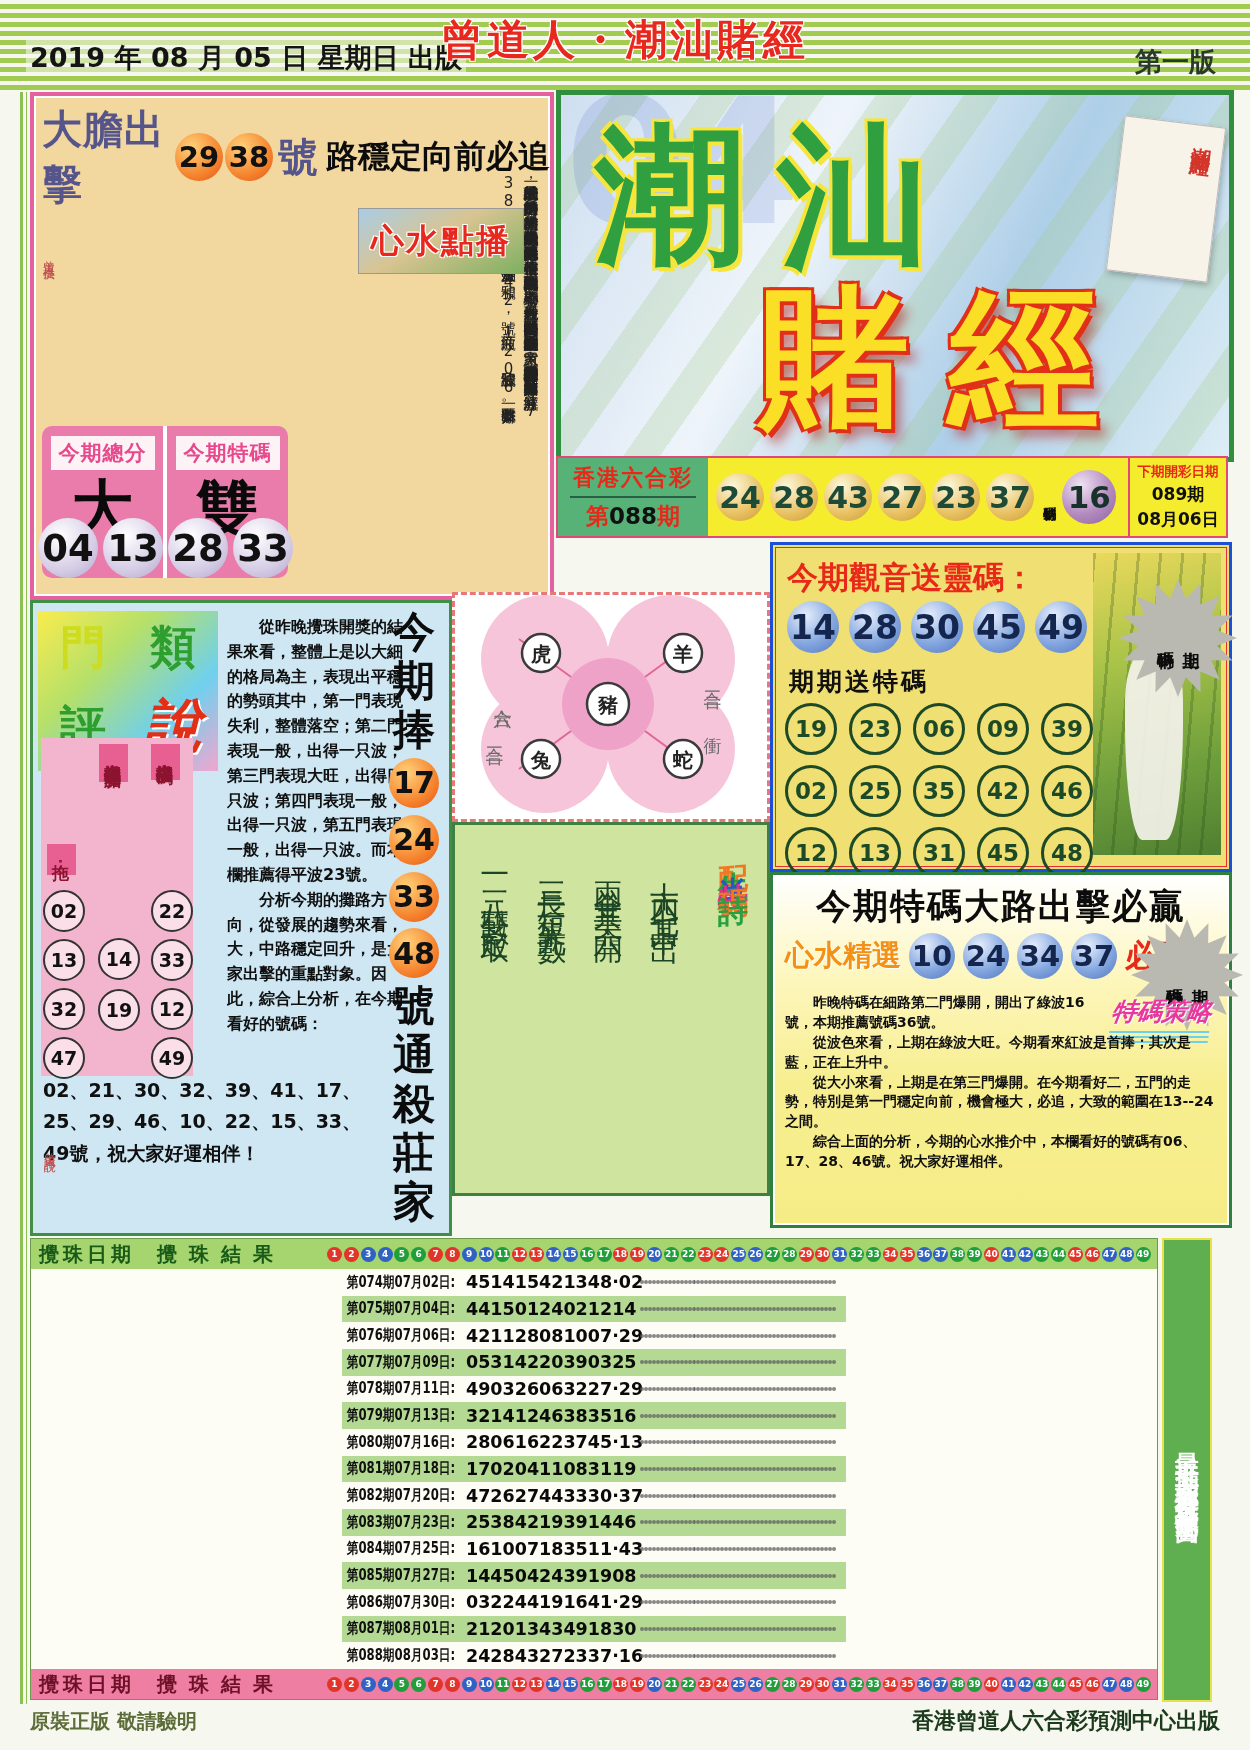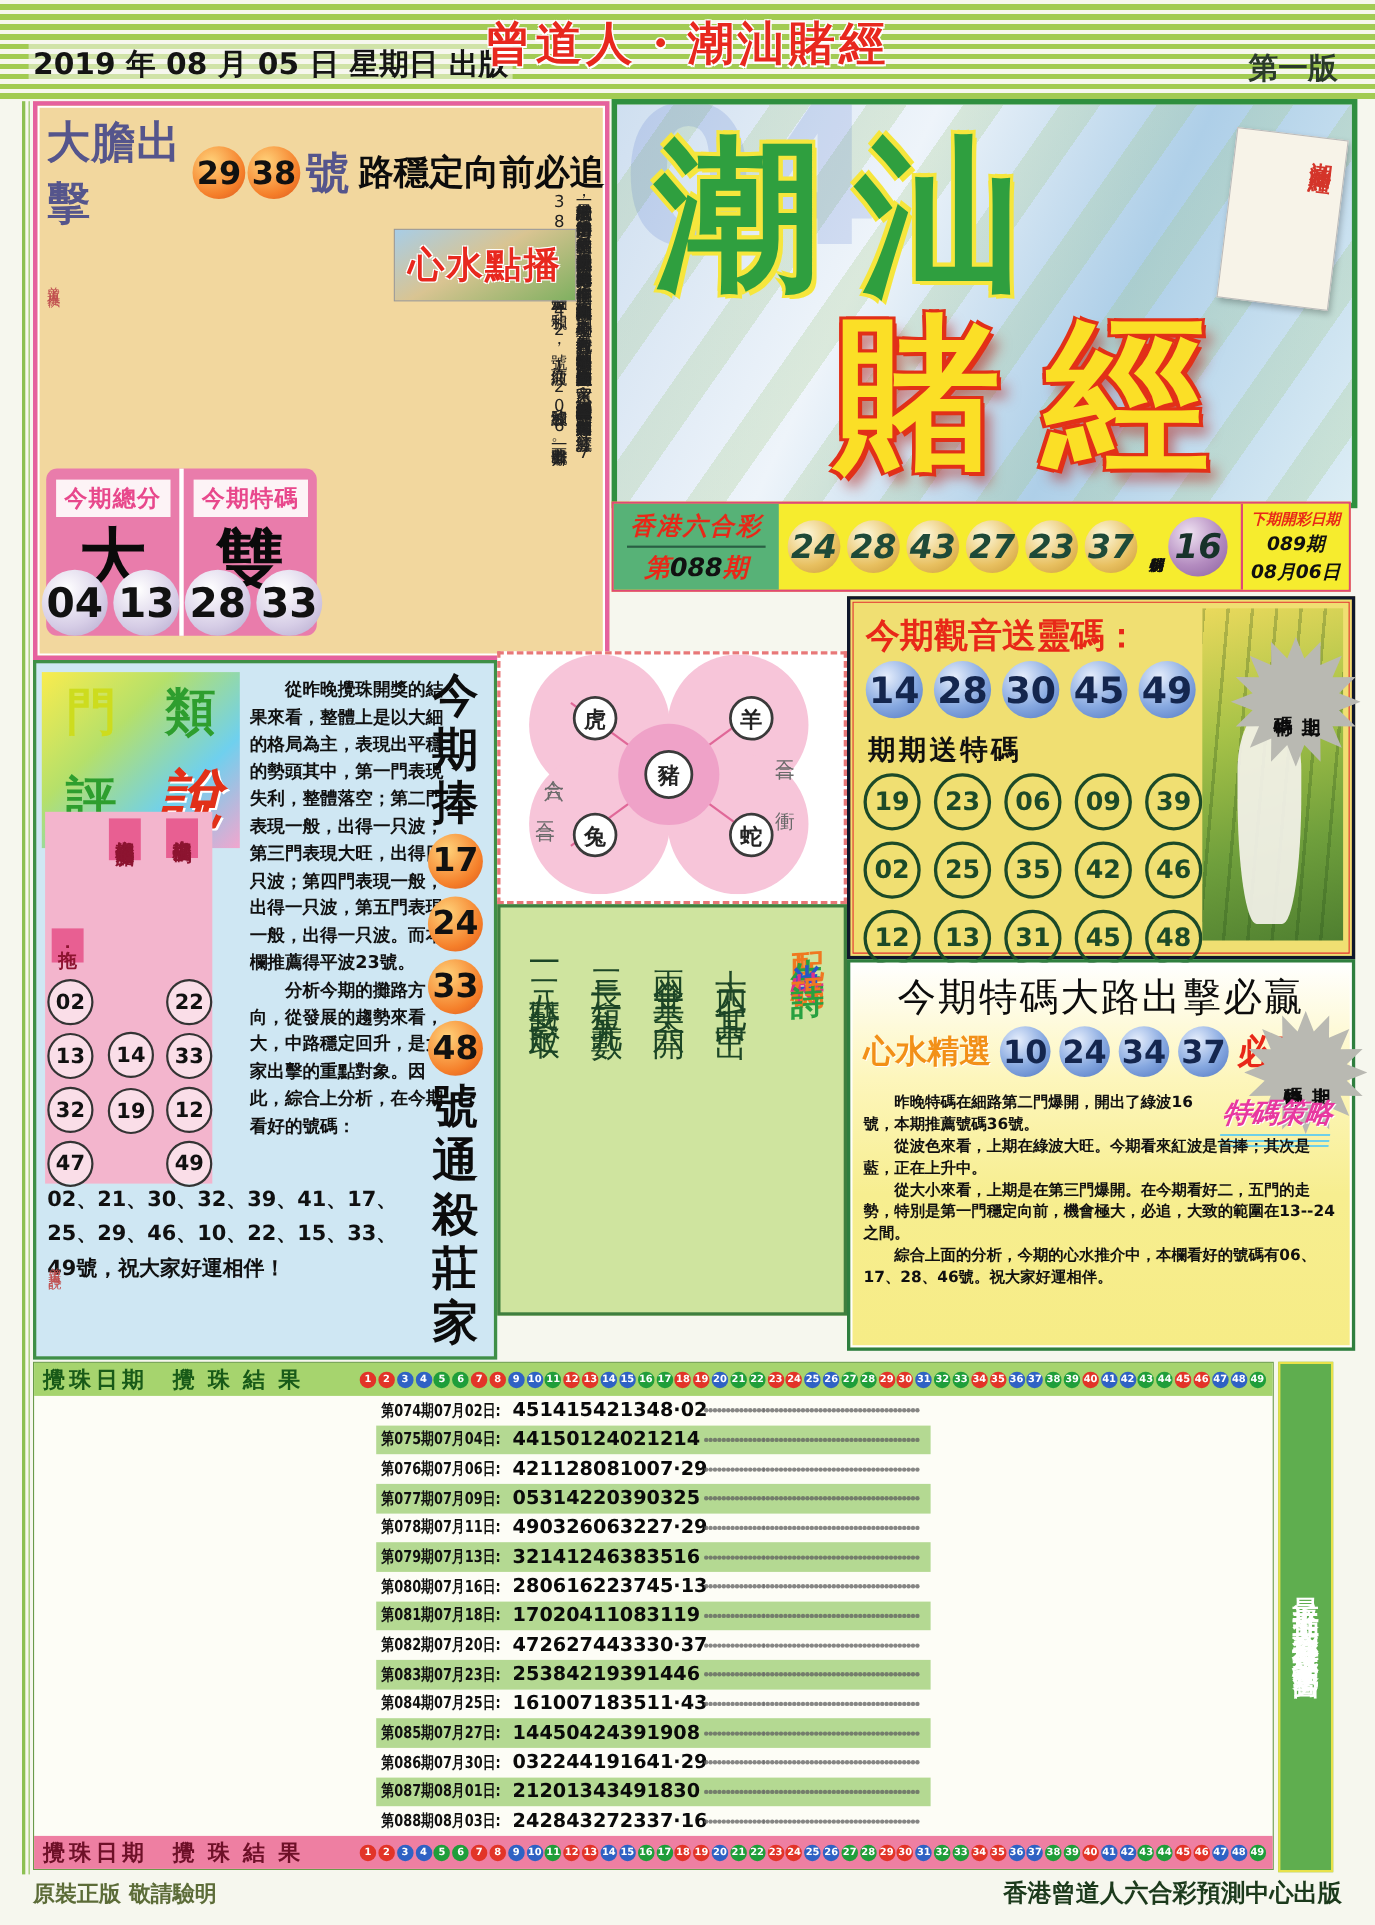--- a/index.html
+++ b/index.html
@@ -85,40 +85,40 @@
   .mh-ghost{position:absolute;left:4px;top:-34px;font-size:175px;font-weight:bold;color:rgba(60,100,200,.16);letter-spacing:-8px;}
   .mh-t1{position:absolute;left:34px;top:2px;font-size:150px;font-weight:bold;color:#2f9f3f;letter-spacing:34px;
         text-shadow:4px 4px 0 #f6e63c,-3px -3px 0 #f6e63c,3px -3px 0 #f6e63c,-3px 3px 0 #f6e63c;}
   .mh-t2{position:absolute;left:198px;top:164px;font-size:150px;font-weight:bold;color:#fbdf26;letter-spacing:40px;
         text-shadow:4px 4px 0 #e23018,-3px -3px 0 #e23018,3px -3px 0 #e23018,-3px 3px 0 #e23018,9px 11px 12px rgba(180,30,20,.55);}
   .mh-book{position:absolute;right:12px;top:26px;width:88px;height:142px;background:#f7f3e8;border:1px solid #bbb;
         transform:rotate(7deg);box-shadow:2px 3px 6px rgba(0,0,0,.25);display:flex;justify-content:flex-end;padding:6px;}
   .mh-book span{writing-mode:vertical-rl;text-orientation:upright;font-size:20px;font-weight:bold;color:#d4352a;letter-spacing:3px;}
 
   
-  #box-rb{position:absolute;left:556px;top:456px;width:668px;height:78px;border:2px solid #e04878;display:flex;background:#f6ec2e;font-style:italic;}
+  #box-rb{position:absolute;left:556px;top:456px;width:668px;height:78px;border:2px solid #e04878;display:flex;background:#f6ec2e;}
   .rb-left{width:150px;background:#57b277;display:flex;flex-direction:column;align-items:center;justify-content:center;flex:none;}
   .rb-lot{color:#e82818;font-size:22px;font-weight:bold;letter-spacing:2px;}
   .rb-div{width:84%;border-top:2px solid #2a5f44;margin:3px 0;}
   .rb-per{font-size:23px;font-weight:bold;color:#e82818;}
   .rb-per b{color:#111;}
   .rb-mid{flex:1;display:flex;align-items:center;gap:6px;padding:0 8px;}
   .gold{background:radial-gradient(circle at 35% 28%,#fdf8dc,#e8c060 60%,#c89838);color:#1e4a38;}
   .g48{width:48px;height:48px;font-size:30px;}
   .rb-slabel{writing-mode:vertical-rl;text-orientation:upright;font-size:13px;font-weight:bold;color:#101010;line-height:1.1;margin-left:2px;}
   .purple{background:radial-gradient(circle at 35% 28%,#efe2f2,#b48cc0 55%,#8a5f9e);color:#17322a;}
   .p54{width:54px;height:54px;font-size:31px;}
   .rb-right{width:96px;background:#f6ec2e;border-left:2px solid #e04878;display:flex;flex-direction:column;
         align-items:center;justify-content:center;gap:2px;flex:none;}
   .rb-nl{color:#e82818;font-size:13.5px;font-weight:bold;}
   .rb-np,.rb-nd{font-size:17px;font-weight:bold;color:#101010;}
 
   
   #box-gy{position:absolute;left:770px;top:542px;width:456px;height:324px;background:#f0df72;
-        border:3px solid #0f172a;box-shadow:inset 0 0 0 2px #f0df72,inset 0 0 0 3px #e23030;}
+        border:3px solid #1d4ed8;box-shadow:inset 0 0 0 2px #f0df72,inset 0 0 0 3px #e23030;}
   .gy-title{position:absolute;left:14px;top:12px;font-size:31px;font-weight:bold;color:#e82818;}
   .gy-balls{position:absolute;left:14px;top:56px;display:flex;gap:10px;}
   .blue{background:radial-gradient(circle at 36% 28%,#e6eefc,#86a8e0 55%,#4e74c0);color:#14264e;}
   .b52{width:52px;height:52px;font-size:33px;}
   .gy-sub{position:absolute;left:16px;top:120px;font-size:25px;font-weight:bold;color:#101010;letter-spacing:3px;}
   .gy-rows{position:absolute;left:12px;top:158px;display:flex;flex-direction:column;gap:10px;}
   .gy-row{display:flex;gap:12px;}
   .circ2{width:46px;height:46px;border:3px solid #1c4a28;border-radius:50%;display:flex;align-items:center;
         justify-content:center;font-size:23px;font-weight:bold;color:#1c4a28;flex:none;}
   .gy-img{position:absolute;right:8px;top:8px;width:128px;height:302px;overflow:hidden;
@@ -127,21 +127,21 @@
   .gy-fig{position:absolute;left:32px;top:92px;width:58px;height:195px;background:#f4f2ea;opacity:.92;
         border-radius:45% 45% 30% 30%/28% 28% 60% 60%;}
   .starburst{position:absolute;background:#b9b9b2;display:flex;align-items:center;justify-content:center;
         clip-path:polygon(100% 50%,83.3% 56.6%,96.2% 69.1%,78.3% 68.9%,85.4% 85.4%,68.9% 78.3%,69.1% 96.2%,56.6% 83.3%,50% 100%,43.4% 83.3%,30.9% 96.2%,31.1% 78.3%,14.6% 85.4%,21.7% 68.9%,3.8% 69.1%,16.7% 56.6%,0% 50%,16.7% 43.4%,3.8% 30.9%,21.7% 31.1%,14.6% 14.6%,31.1% 21.7%,30.9% 3.8%,43.4% 16.7%,50% 0%,56.6% 16.7%,69.1% 3.8%,68.9% 21.7%,85.4% 14.6%,78.3% 31.1%,96.2% 30.9%,83.3% 43.4%);}
   .star-txt{writing-mode:vertical-rl;text-orientation:upright;white-space:pre-line;font-size:17px;font-weight:bold;color:#0c0c0c;line-height:1.5;}
   #gy-star{right:-8px;top:34px;width:118px;height:118px;}
 
   
   #box-sp{position:absolute;left:770px;top:872px;width:456px;height:350px;border:3px solid #2f7f3f;
         background:linear-gradient(#ffffff 0%,#fdf6bc 30%,#f7ee90 60%,#f6ec86 100%);box-shadow:inset 0 0 0 2px #fff;}
-  .sp-title{position:absolute;left:0;right:0;top:8px;text-align:center;font-size:35px;font-weight:normal;color:#0c0c0c;letter-spacing:2px;}
+  .sp-title{position:absolute;left:0;right:0;top:8px;text-align:center;font-size:35px;font-weight:bold;color:#0c0c0c;letter-spacing:2px;}
   .sp-row{position:absolute;left:12px;top:58px;display:flex;align-items:center;gap:8px;}
   .sp-pick{font-size:29px;font-weight:bold;color:#f29018;text-shadow:1px 1px 0 #fff;}
   .b46{width:46px;height:46px;font-size:29px;}
   .sp-win{font-size:31px;font-weight:bold;color:#e82818;}
   #sp-star{right:-14px;top:44px;width:112px;height:112px;}
   .sp-badge{position:absolute;right:18px;top:120px;font-size:25px;font-weight:bold;font-style:italic;color:#e838a0;
         text-shadow:1px 1px 0 #fff;transform:skewX(-8deg);}
   .sp-badge::after{content:"";display:block;height:12px;margin-top:3px;
         background:repeating-linear-gradient(180deg,#6fd0e8 0 2px,transparent 2px 5px);}
   .sp-paras{position:absolute;left:12px;top:118px;width:432px;font-size:14px;line-height:1.42;color:#101010;font-weight:600;}

